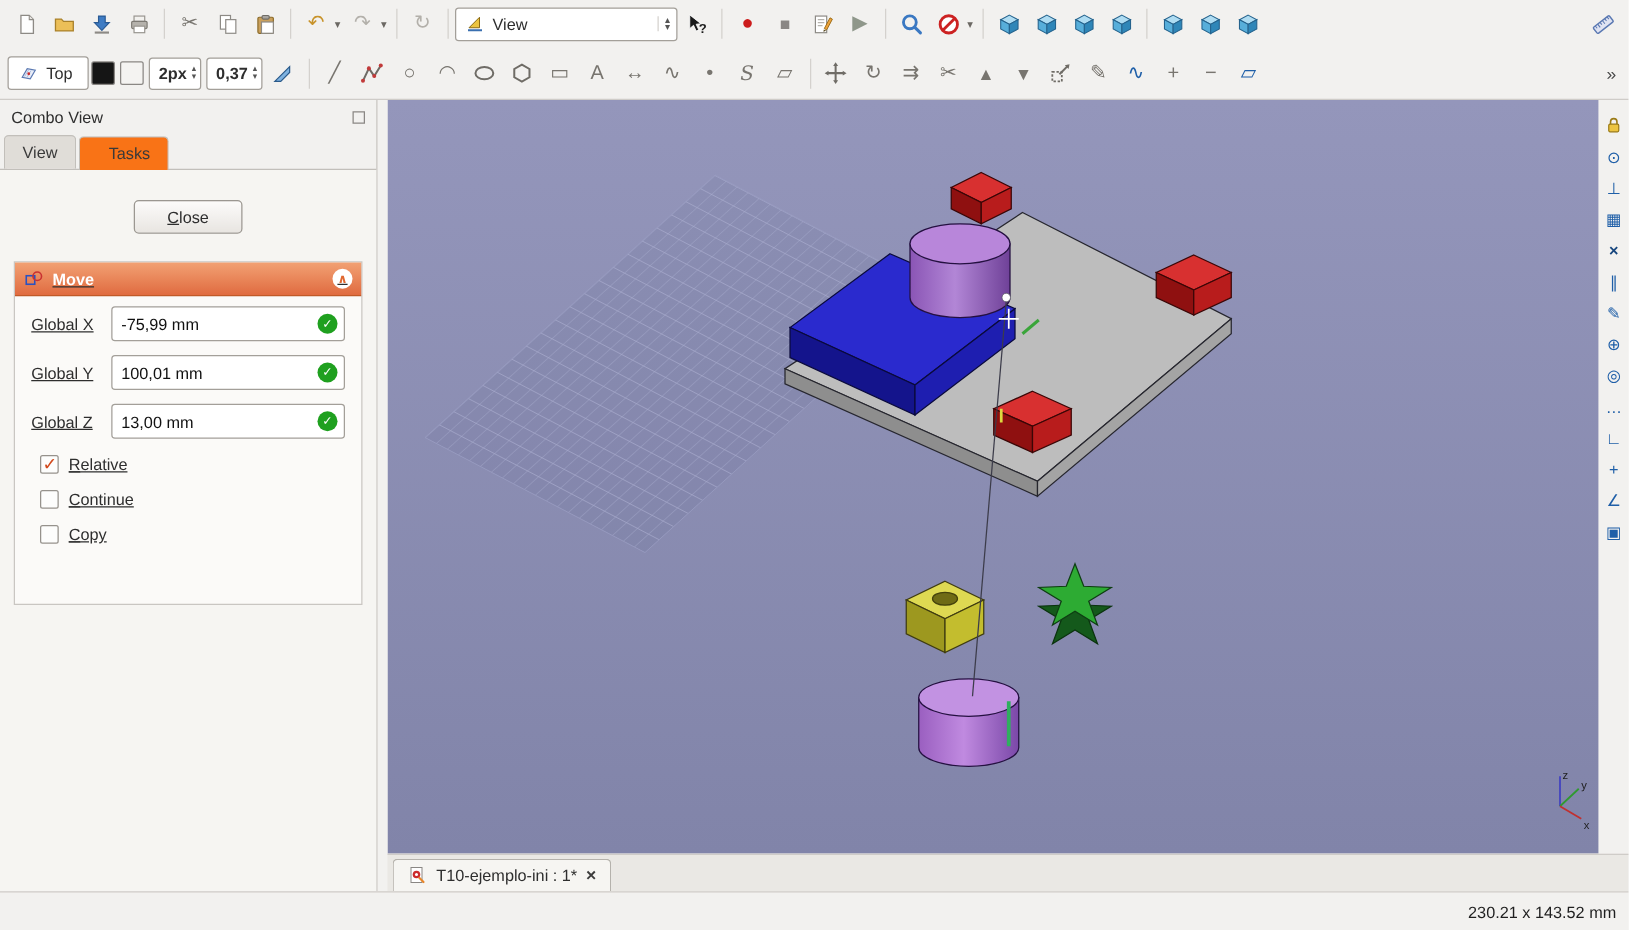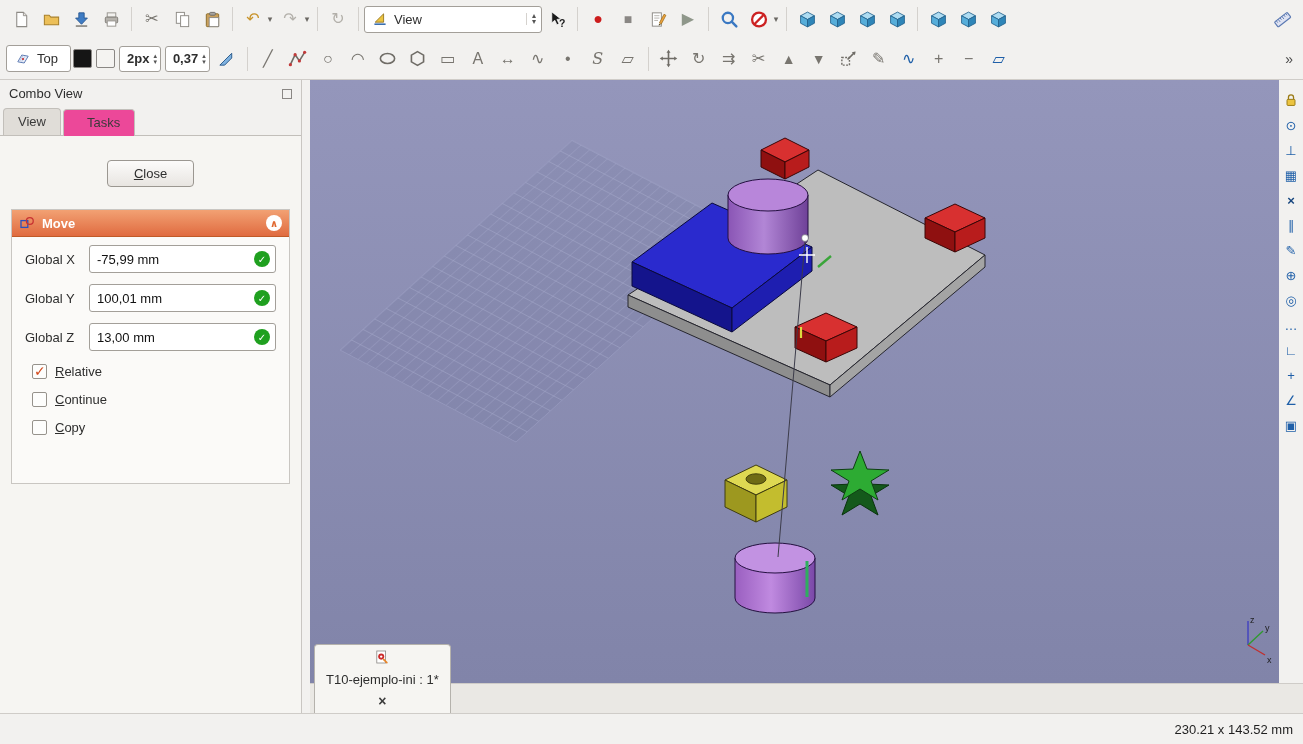--- a/index.html
+++ b/index.html
@@ -36,22 +36,22 @@
   .mla { margin-left:auto; }
 
   
   .panel { position:absolute; left:0; top:80px; width:302px; bottom:31px; display:flex;
            flex-direction:column; background:#f2f1ef; border-right:1px solid #c9c6c2; }
   .panel-head { display:flex; align-items:center; padding:6px 9px 4px; }
   .float-icon { margin-left:auto; width:10px; height:10px; border:1px solid #8a8784; background:#f2f1ef; }
   .ptabs { display:flex; padding:3px 3px 0; border-bottom:1px solid #c2bfba; }
   .ptab { padding:5px 14px 6px; color:#3a3a3a; background:#e0ddd8; border:1px solid #c2bfba;
           border-bottom:none; border-radius:4px 4px 0 0; margin-right:2px; }
-  .ptab.active { background:#ec4899; position:relative; top:1px;padding-left:23px; }
-  .panel-body { flex:1; background:#f6f5f2; padding-top:24px; }
+  .ptab.active { background:#f97316; position:relative; top:1px;padding-left:23px; }
+  .panel-body { flex:1; background:#f6f5f2; padding-top:24px;text-decoration:underline; }
   .close-row { text-align:center; margin-bottom:22px; }
   .btn { font-size:13px; padding:5px 26px; border:1px solid #9b9791; border-radius:4px;
          background:linear-gradient(#fcfbfa,#e8e5e1); color:#2e2e2e; }
   .taskbox { margin:0 11px; background:#fbfaf8; border:1px solid #c9c6c2; padding-bottom:48px; }
   .task-head { height:27px; display:flex; align-items:center; gap:7px; padding:0 7px;
                background:linear-gradient(#f2a173,#e06b40); color:#fff; font-weight:bold;
                border-bottom:1px solid #c05a28; }
   .collapse { margin-left:auto; width:16px; height:16px; border-radius:50%; background:#fff;
               color:#e0672f; font-size:10px; display:flex; align-items:center; justify-content:center;
               font-weight:bold; }
@@ -74,21 +74,21 @@
   .viewport { position:absolute; left:310px; top:80px; right:24px; bottom:61px; }
   .viewport svg { display:block; }
   .axlbl { font-size:9px; fill:#1e1e1e; }
   .right-bar { position:absolute; right:0; top:80px; width:24px; bottom:61px; background:#f2f1ef;
                display:flex; flex-direction:column; align-items:center; padding-top:10px; gap:5px; }
   .snapbtn { width:20px; height:20px; display:flex; align-items:center; justify-content:center; }
   .snapbtn .glyph { font-size:13px; color:#1f5fa8; }
   .tabbar { position:absolute; left:310px; right:0; bottom:31px; height:30px; background:#eae8e4;
             border-top:1px solid #cfccc8; display:flex; align-items:flex-end; padding-left:4px; }
   .doc-tab { display:flex; align-items:center; gap:7px; background:#f6f5f2; border:1px solid #b5b2ac;
-             border-bottom:none; border-radius:4px 4px 0 0; padding:4px 11px 5px;flex-direction:column; }
+             border-bottom:none; border-radius:4px 4px 0 0; padding:4px 11px 5px; }
   .tab-close { color:#3c3c3c; font-weight:bold; font-size:14px; line-height:1; }
   .statusbar { position:absolute; left:0; right:0; bottom:0; height:31px; background:#f2f1ef;
                border-top:1px solid #cfccc8; display:flex; align-items:center;
                justify-content:flex-end; padding:0 10px; font-size:13px; color:#1f1f1f; }
 </style>
 </head>
 <body>
 
 <svg width="0" height="0" style="position:absolute">
   <defs>

